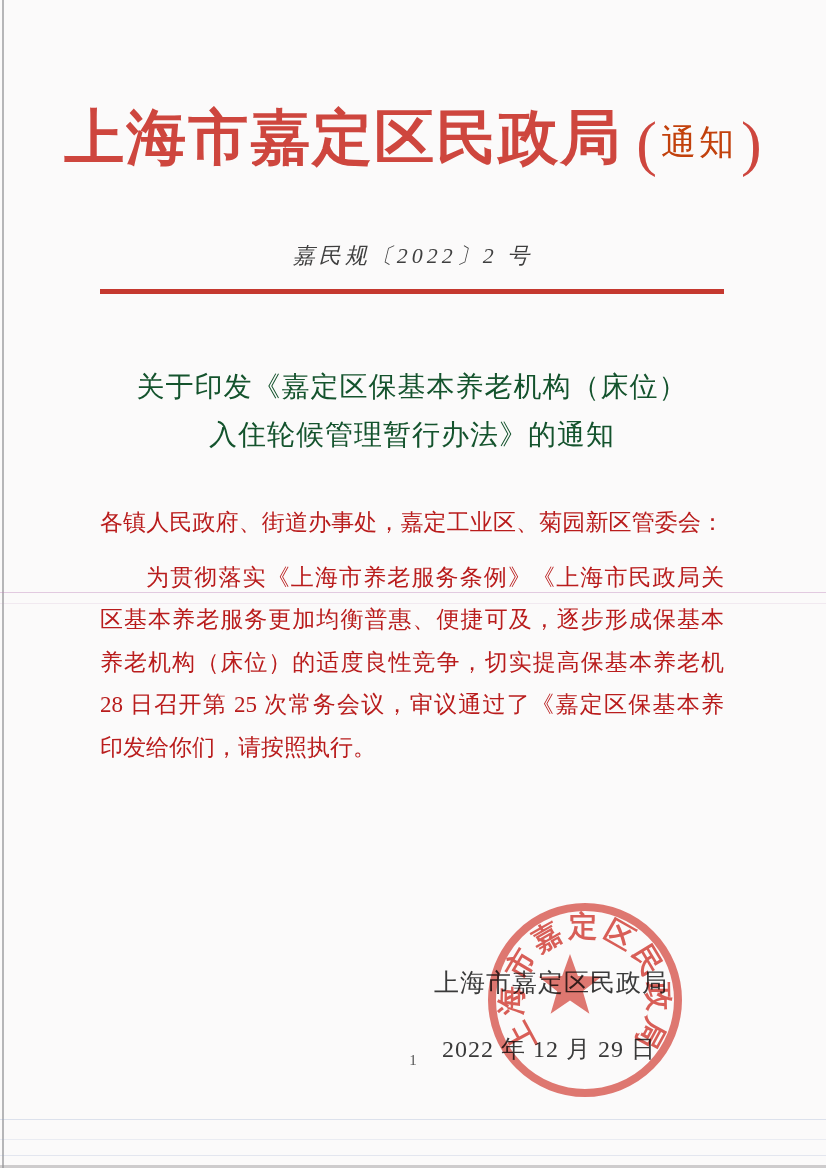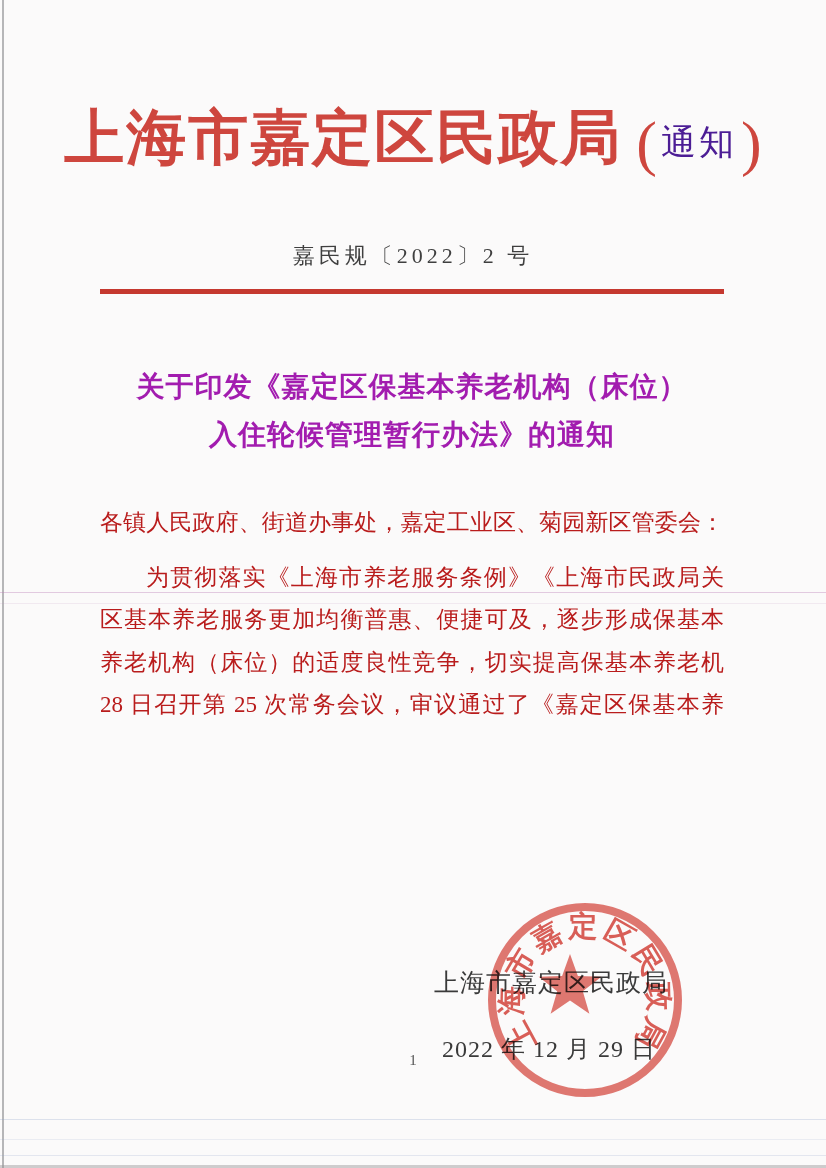--- a/index.html
+++ b/index.html
@@ -38,40 +38,40 @@
   .masthead .doc-type-group {
     display: inline-flex; align-items: center;
     margin-left: 14px; margin-top: 8px;
   }
   .masthead .paren {
     font-family: "Liberation Serif", serif;
     font-size: 62px; font-weight: 400; line-height: 1;
     color: #ce463e;
   }
   .masthead .doc-type {
-    font-size: 35px; color: #4c1d95;
+    font-size: 35px; color: #c2410c;
     letter-spacing: 3px; padding: 0 4px;
   }
 
   .doc-number {
     position: absolute; top: 241px; left: 0; width: 100%;
     text-align: center;
-    font-size: 22px; letter-spacing: 4px; color: #3f3f3f;
+    font-size: 22px; letter-spacing: 4px; color: #3f3f3f; font-style: italic;
   }
 
   .red-rule {
     position: absolute; top: 289px; left: 100px;
     width: 624px; height: 5px; background: #c5382f;
   }
 
   .doc-title {
     position: absolute; top: 363px; left: 100px; width: 624px;
     text-align: center;
-    font-size: 28px; font-weight: 700; line-height: 48px;
-    color: #a21caf; letter-spacing: 1px;
+    font-size: 28px; font-weight: 400; line-height: 48px;
+    color: #14532d; letter-spacing: 1px;
   }
 
   .body-text {
     position: absolute; top: 502px; left: 100px; width: 624px;
     font-size: 23px; line-height: 42.6px; color: #b91c1c;
   }
   .body-text .line { width: 100%; }
   .body-text .fill  { text-align: justify; text-align-last: justify; }
   .body-text .indent { text-indent: 2em; margin-top: 12px; }
   .body-text .plain { text-align: left; }
@@ -132,20 +132,21 @@
     <div>关于印发《嘉定区保基本养老机构（床位）</div>
     <div>入住轮候管理暂行办法》的通知</div>
   </div>
 
   <div class="body-text">
     <div class="line fill">各镇人民政府、街道办事处，嘉定工业区、菊园新区管委会：</div>
     <div class="line fill indent">为贯彻落实《上海市养老服务条例》《上海市民政局关</div>
     <div class="line fill">区基本养老服务更加均衡普惠、便捷可及，逐步形成保基本</div>
     <div class="line fill">养老机构（床位）的适度良性竞争，切实提高保基本养老机</div>
     <div class="line fill">28 日召开第 25 次常务会议，审议通过了《嘉定区保基本养</div>
+    <div class="line plain">印发给你们，请按照执行。</div>
   </div>
 
   <div class="signature">上海市嘉定区民政局</div>
   <div class="sign-date">2022 年 12 月 29 日</div>
 
   <svg class="seal" viewBox="0 0 206 206" xmlns="http://www.w3.org/2000/svg">
     <defs>
       <path id="sealArc" d="M 57.7 149.3 A 64 64 0 1 1 148.3 149.3" fill="none"></path>
     </defs>
     <circle cx="103" cy="104" r="93" fill="none" stroke="#d84a42" stroke-width="8" stroke-opacity="0.85"></circle>

